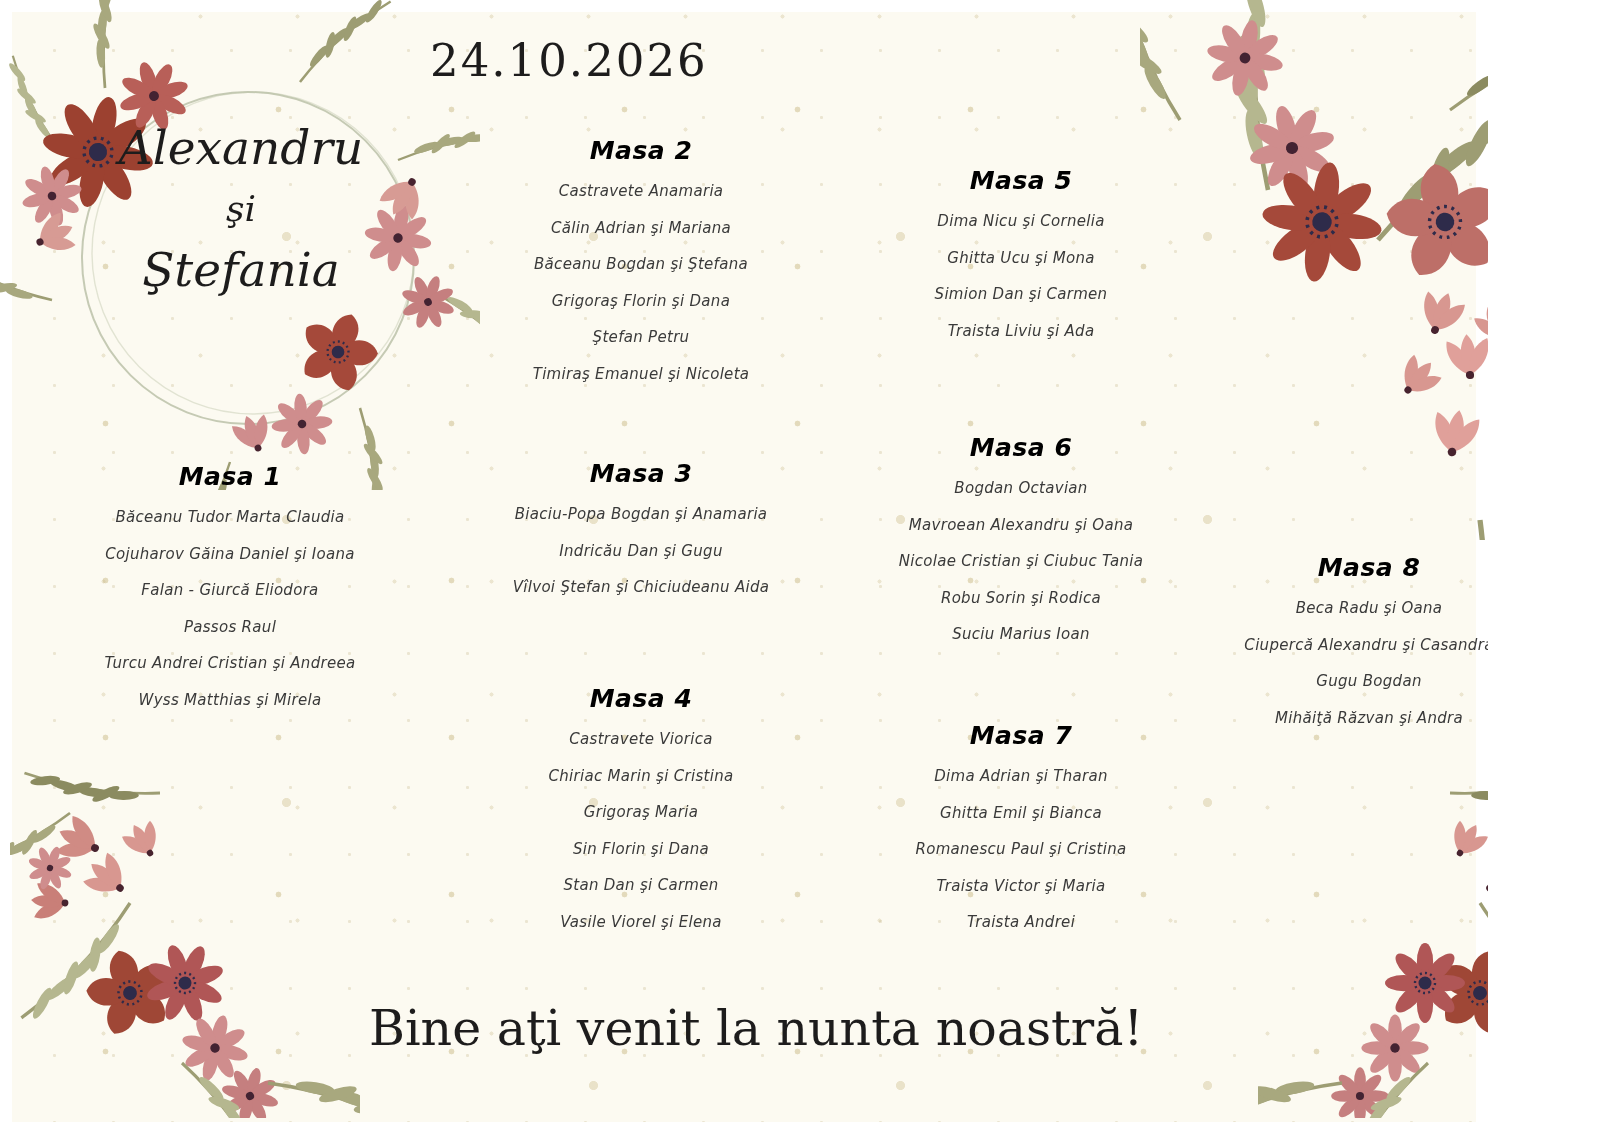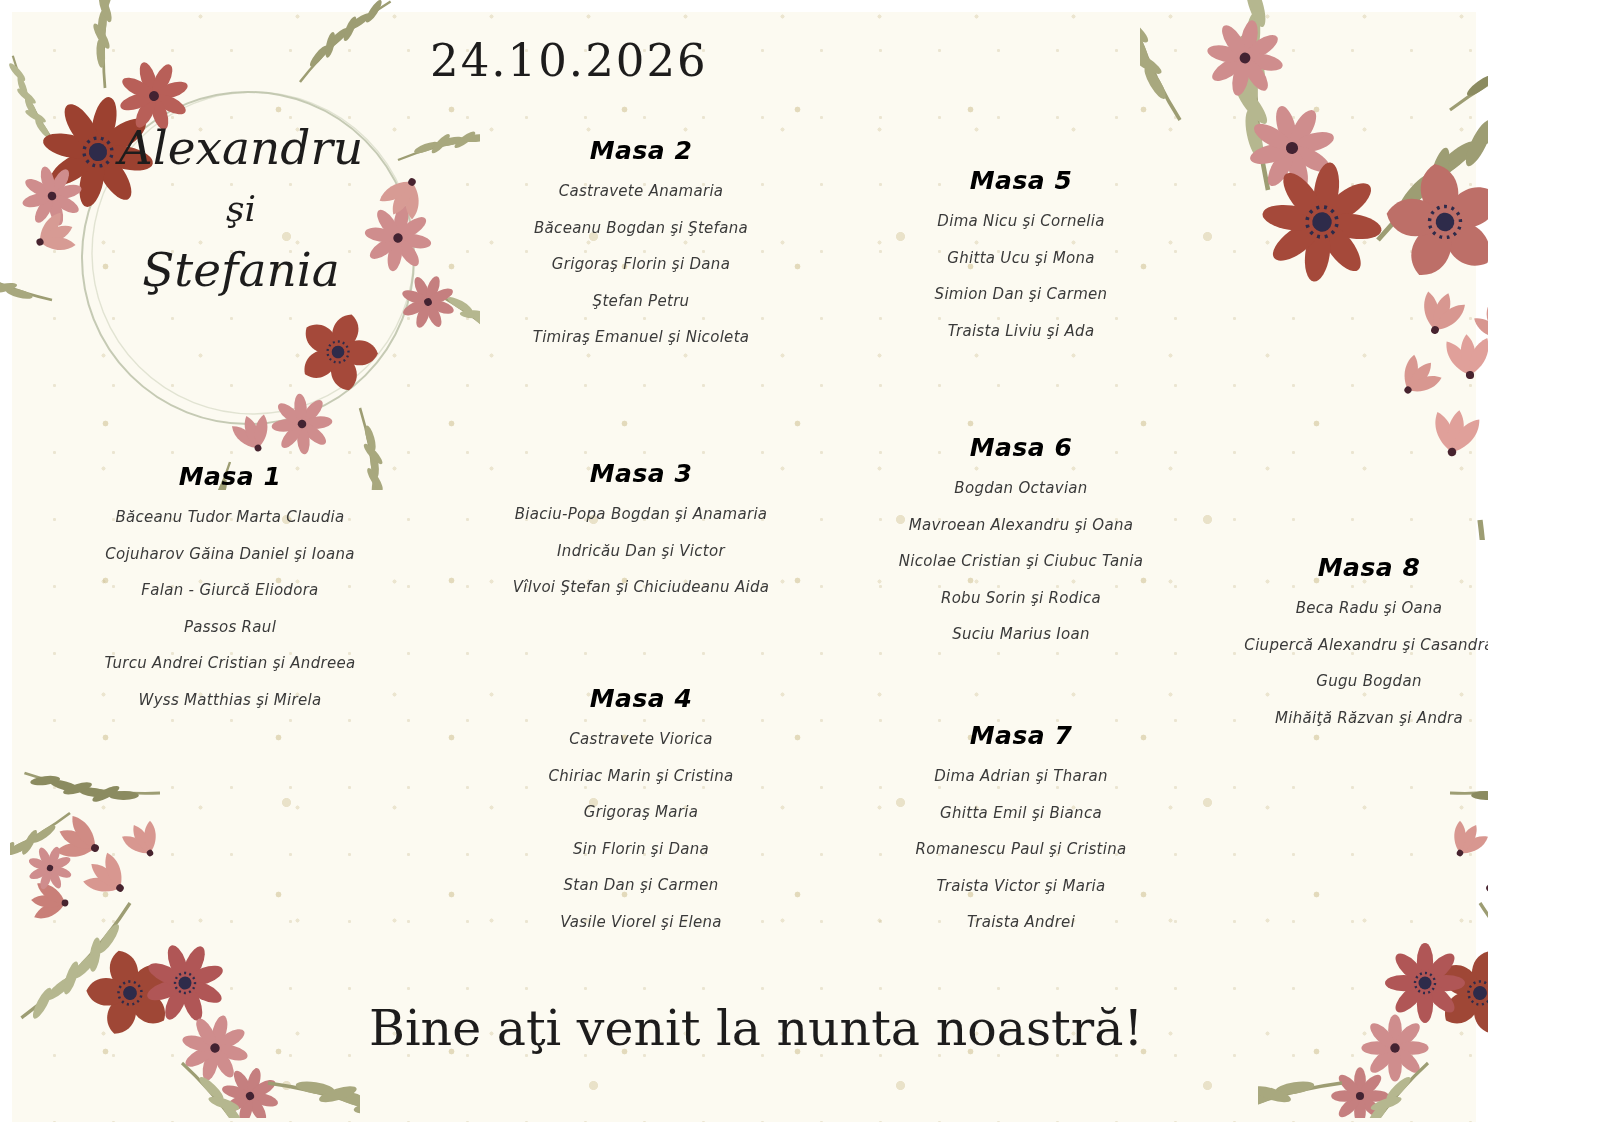--- a/index.html
+++ b/index.html
@@ -194,30 +194,31 @@
     <div class="guest">Cojuharov Găina Daniel şi Ioana</div>
     <div class="guest">Falan - Giurcă Eliodora</div>
     <div class="guest">Passos Raul</div>
     <div class="guest">Turcu Andrei Cristian şi Andreea</div>
     <div class="guest">Wyss Matthias şi Mirela</div>
   </section>
 
   <section class="table-block" id="t2">
     <h2 class="table-title">Masa 2</h2>
     <div class="guest">Castravete Anamaria</div>
+    <div class="guest">Călin Adrian şi Mariana</div>
     <div class="guest">Băceanu Bogdan şi Ştefana</div>
     <div class="guest">Grigoraş Florin şi Dana</div>
     <div class="guest">Ştefan Petru</div>
     <div class="guest">Timiraş Emanuel şi Nicoleta</div>
   </section>
 
   <section class="table-block" id="t3">
     <h2 class="table-title">Masa 3</h2>
     <div class="guest">Biaciu-Popa Bogdan şi Anamaria</div>
-    <div class="guest">Indricău Dan şi Victor</div>
+    <div class="guest">Indricău Dan şi Gugu</div>
     <div class="guest">Vîlvoi Ştefan şi Chiciudeanu Aida</div>
   </section>
 
   <section class="table-block" id="t4">
     <h2 class="table-title">Masa 4</h2>
     <div class="guest">Castravete Viorica</div>
     <div class="guest">Chiriac Marin şi Cristina</div>
     <div class="guest">Grigoraş Maria</div>
     <div class="guest">Sin Florin şi Dana</div>
     <div class="guest">Stan Dan şi Carmen</div>

